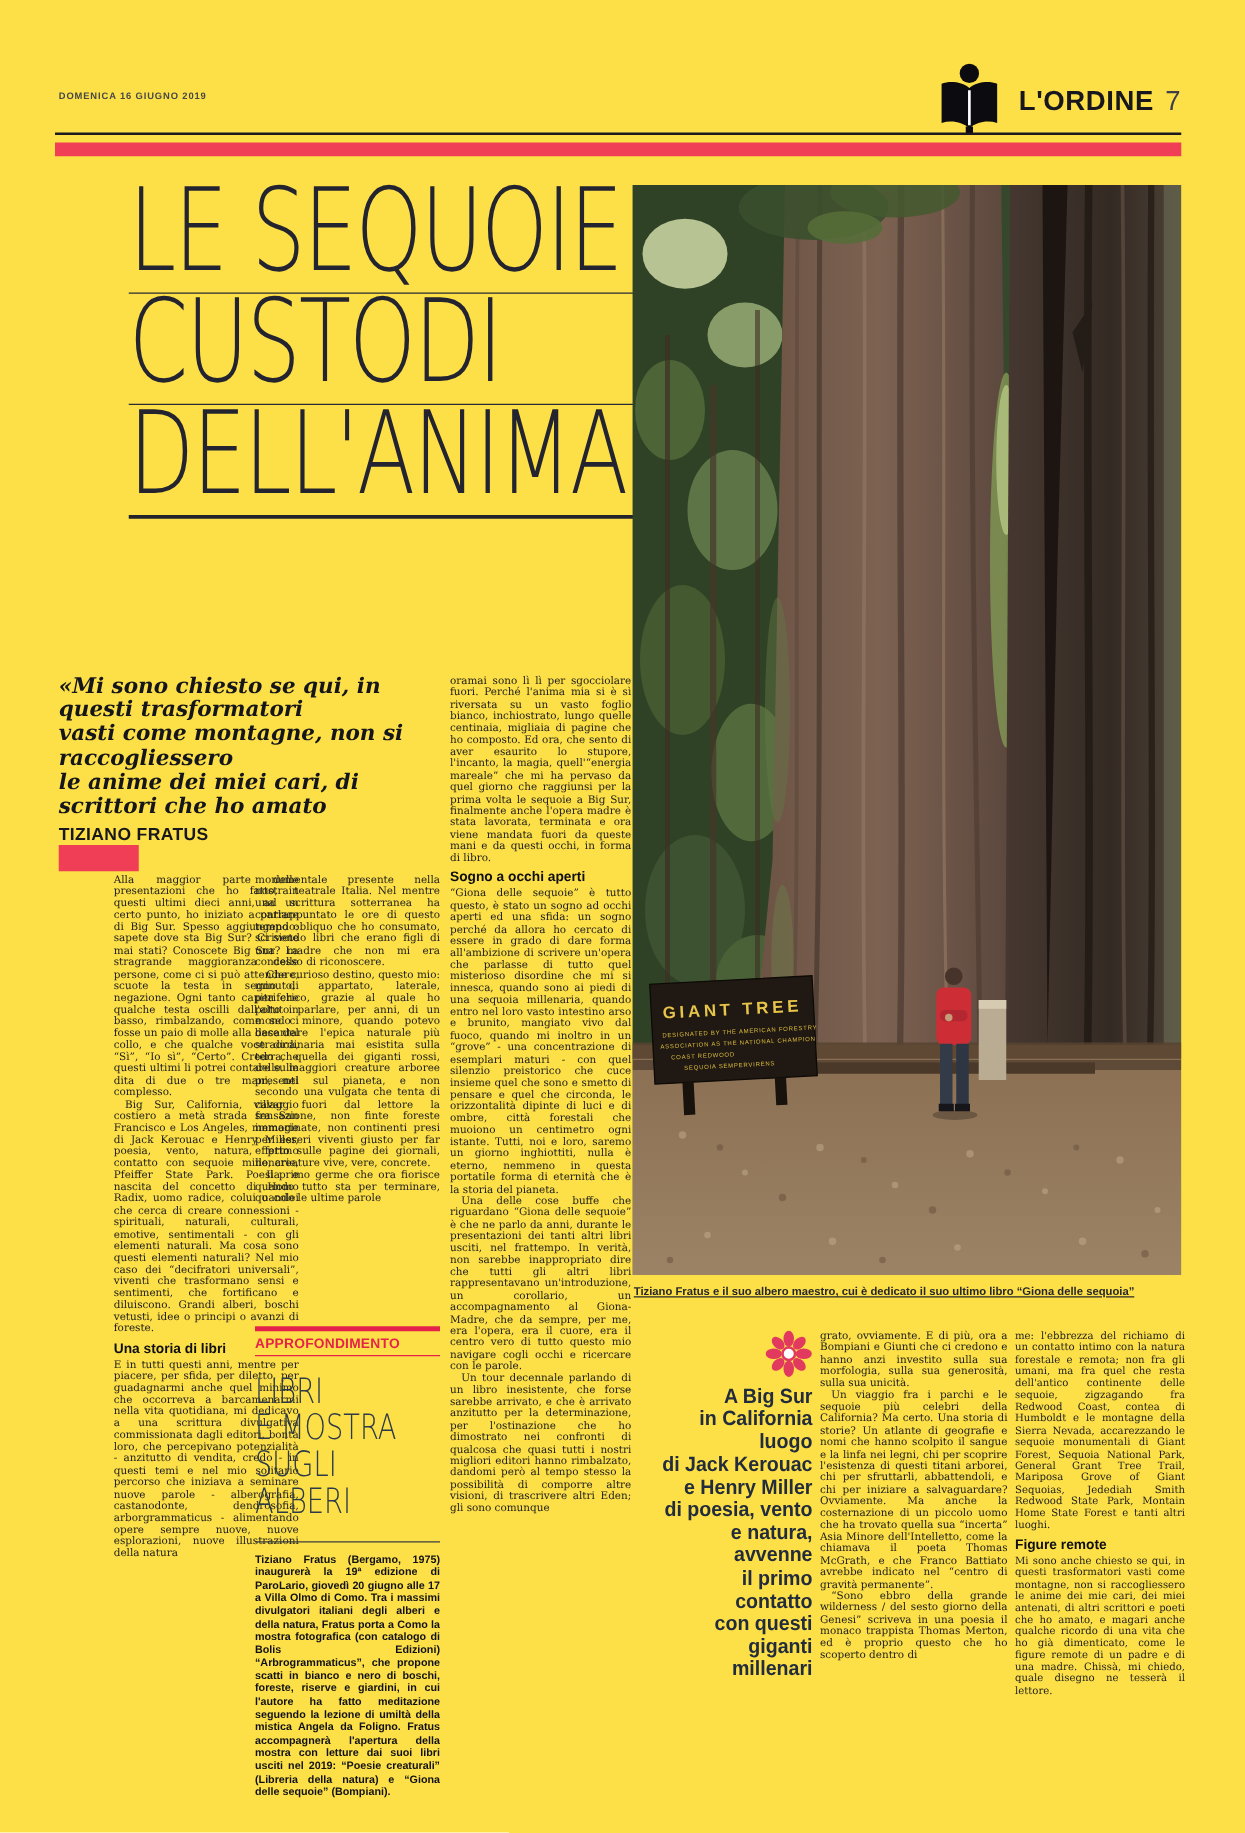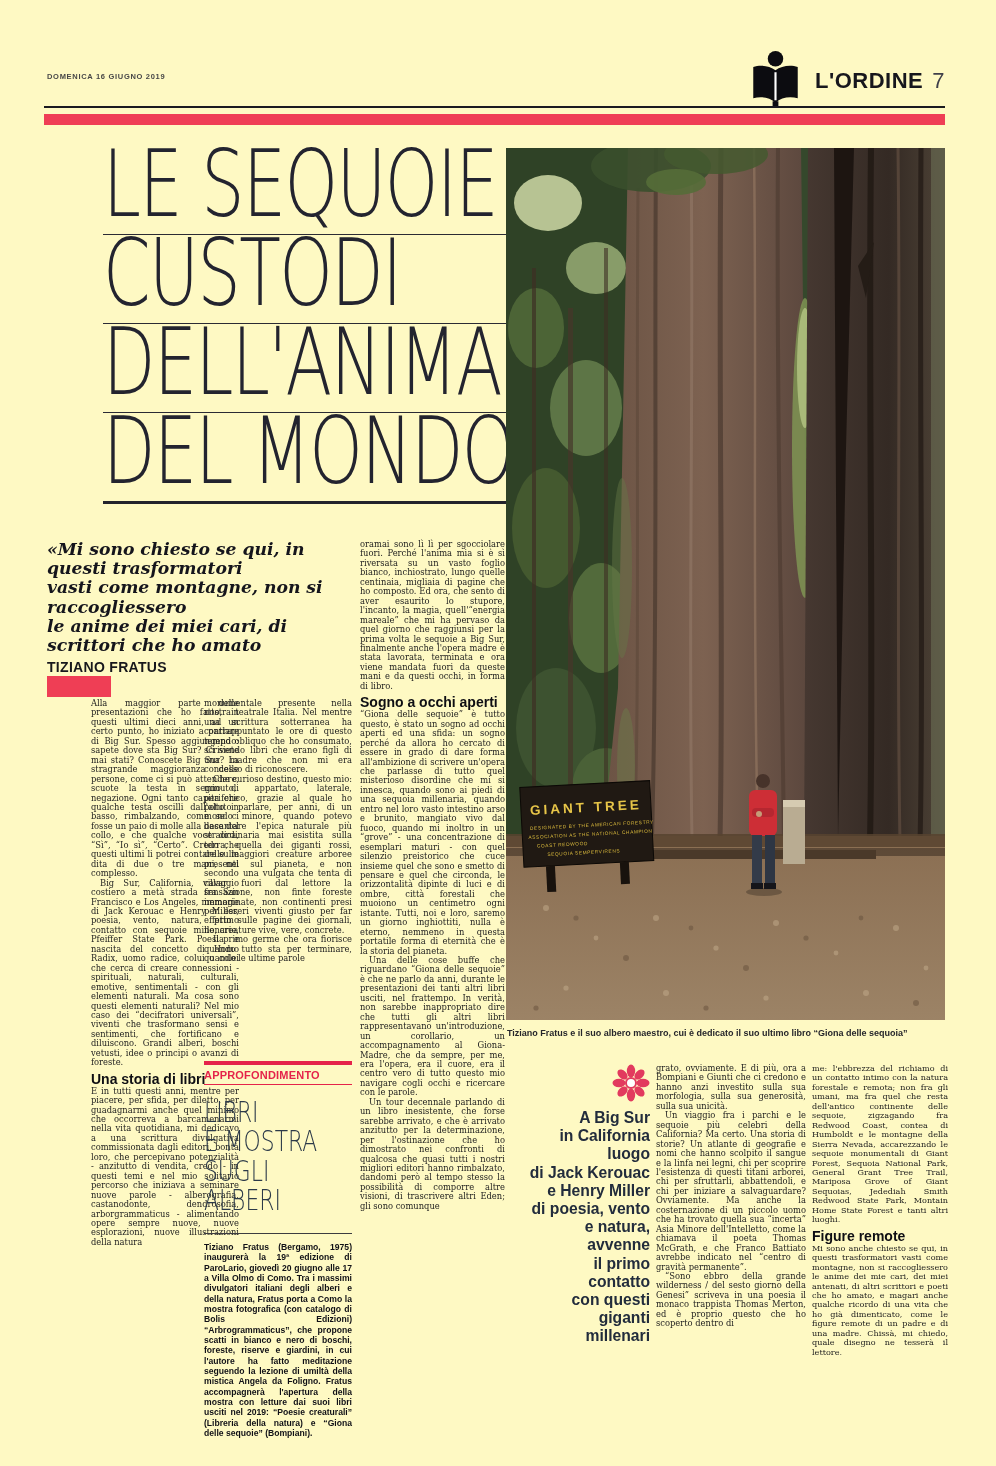--- a/index.html
+++ b/index.html
@@ -1,16 +1,16 @@
 <!DOCTYPE html>
 <html><head>
 <meta charset="utf-8">
 <style>
   html,body{margin:0;padding:0;background:#ffffff;}
-  .page{position:relative;width:996px;height:1466px;background:#fef9c3;overflow:hidden;
+  .page{position:relative;width:996px;height:1466px;background:#fde047;overflow:hidden;
         font-family:"Liberation Sans",sans-serif;}
   .abs{position:absolute;}
 
   
   .date{left:47px;top:72px;font-size:7.5px;letter-spacing:.7px;color:#474747;font-weight:600;}
   .logo{left:752px;top:50px;width:47px;height:58px;}
   .masthead{right:51px;top:68px;font-family:Liberation Sans, sans-serif;font-size:22px;
             font-weight:700;color:#17171d;letter-spacing:.5px;white-space:nowrap;}
   .masthead .pagenum{font-weight:400;color:#3f3f49;margin-left:9px;}
   .top-rule{left:44px;top:106px;width:901px;height:2px;background:#1a1a20;}
@@ -28,31 +28,31 @@
   .standfirst{left:47px;top:540px;width:315px;font-family:"DejaVu Serif",serif;
     font-style:italic;font-weight:600;font-size:17.2px;line-height:19.2px;color:#15151c;}
   .byline{left:47px;top:659px;font-size:14px;font-weight:700;letter-spacing:.3px;color:#17171c;}
   .red-block{left:47px;top:676px;width:64px;height:21px;background:#ef3e55;}
 
   
   .col{font-family:"DejaVu Serif",serif;font-size:8.35px;line-height:9.45px;
        text-align:justify;color:#1c1c1c;}
   .col p{margin:0;text-indent:9px;}
   .col p.noind{text-indent:0;}
-  .subhead{font-family:"Liberation Sans",sans-serif;font-weight:700;font-size:14px;
+  .subhead{font-family:"Liberation Sans",sans-serif;font-weight:700;font-size:11px;
            line-height:12px;color:#0e0e13;margin:5px 0 2px;text-indent:0;}
   .col1{left:47px;top:699px;width:148px;margin-left:44px;}
   .col2{left:204px;top:699px;width:148px;}
   .col3{left:360px;top:540px;width:145px;}
   .col4{left:656px;top:1064px;width:150px;}
   .col5{left:812px;top:1064px;width:136px;font-size:8.1px;}
 
   
   .photo{left:506px;top:148px;width:439px;height:872px;}
-  .caption{left:507px;top:1028px;width:438px;font-size:9px;font-weight:700;color:#26262b;}
+  .caption{left:507px;top:1028px;width:438px;font-size:9px;font-weight:700;color:#26262b;text-decoration:underline;}
 
   
   .pullquote{left:508px;top:1064px;width:142px;text-align:right;}
   .rosette{width:38px;height:38px;margin:0 0 6px auto;}
   .pq-line{font-weight:700;font-size:16.5px;line-height:18.2px;color:#222c3c;
            transform:scaleX(.95);transform-origin:100% 50%;white-space:nowrap;}
 
   
   .sidebar{left:204px;top:1061px;width:148px;}
   .sb-toprule{height:3.5px;background:#e5234a;}
@@ -87,23 +87,20 @@
 
   <div class="abs headline">
     <div class="hl-line">
         <span>LE SEQUOIE</span>
       </div>
     <div class="hl-line">
         <span>CUSTODI</span>
       </div>
     <div class="hl-line">
         <span>DELL'ANIMA</span>
-      </div>
-    <div class="hl-line">
-        <span>DEL MONDO</span>
       </div>
   </div>
 
   <div class="abs standfirst">
     <div>«Mi sono chiesto se qui, in questi trasformatori</div>
     <div>vasti come montagne, non si raccogliessero</div>
     <div>le anime dei miei cari, di scrittori che ho amato</div>
   </div>
   <div class="abs byline">TIZIANO FRATUS</div>
   <div class="abs red-block"></div>

